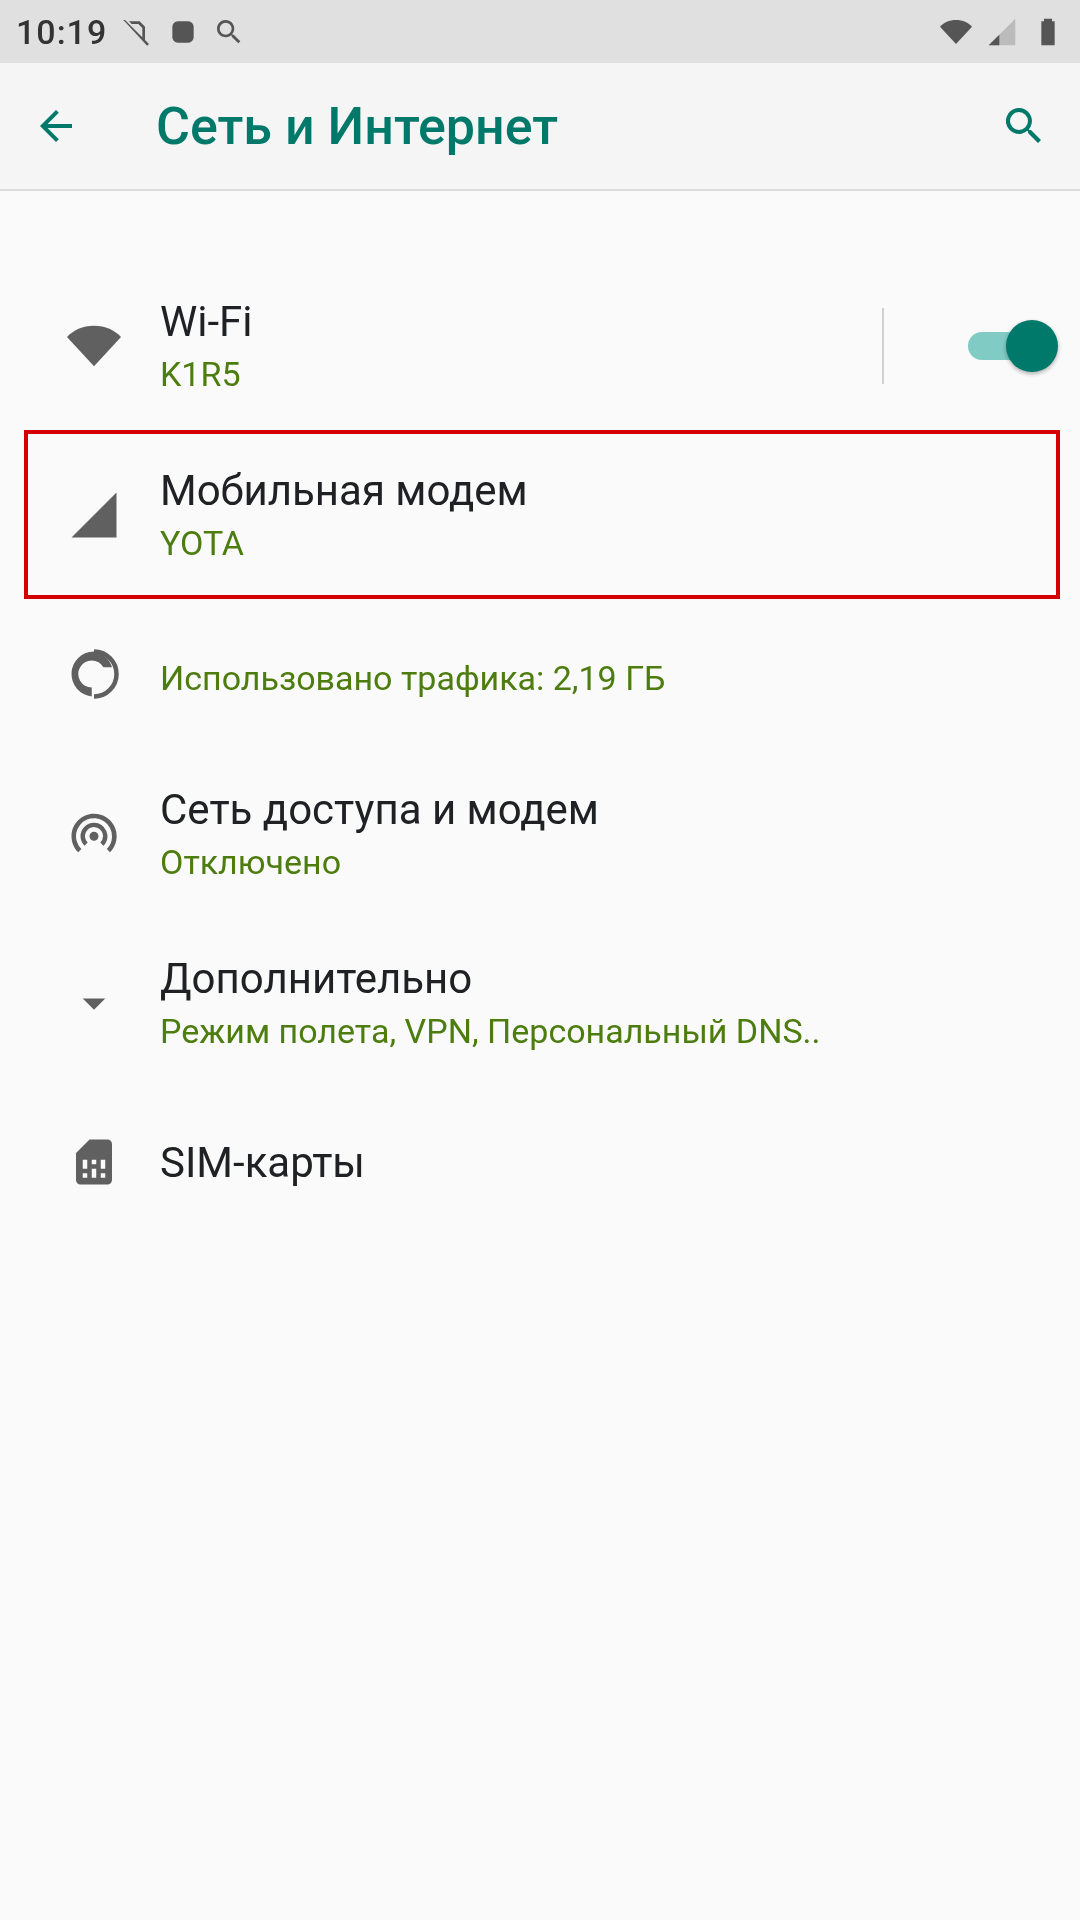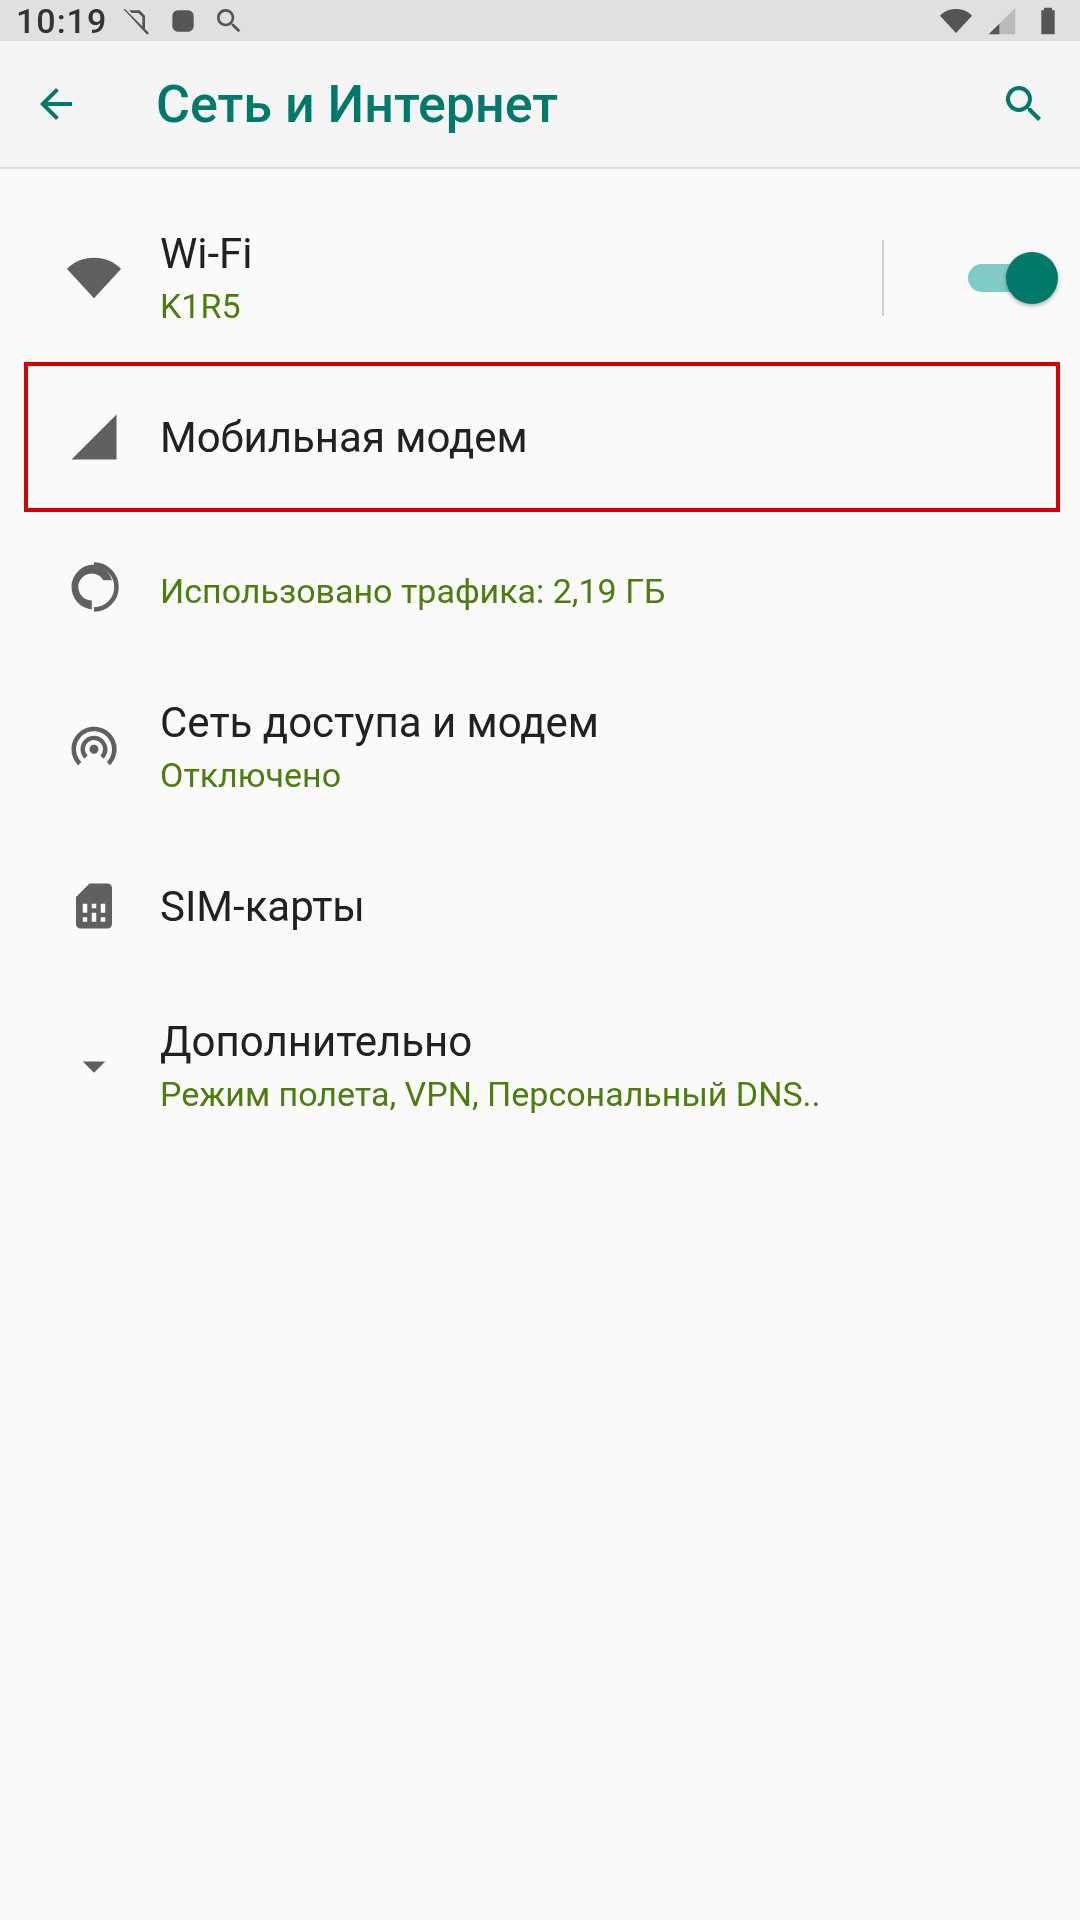--- a/index.html
+++ b/index.html
@@ -1,19 +1,19 @@
 <!DOCTYPE html>
 <html><head>
 <meta charset="utf-8">
 <style>
   * { box-sizing: border-box; margin: 0; padding: 0; }
   html, body { width: 1080px; height: 1920px; font-family: Roboto, "Helvetica Neue", Arial, sans-serif; background: #fafafa; color: #202124; }
   
   .statusbar {
-    height: 41px;
+    height: 63px;
     background: #e0e0e0;
     display: flex;
     align-items: center;
     justify-content: space-between;
     padding: 0 16px;
   }
   .statusbar .left, .statusbar .right { display: flex; align-items: center; gap: 14px; }
   .statusbar .time { font-size: 34px; font-weight: 500; color: #333; letter-spacing: 1px; }
   .status-icon { width: 32px; height: 32px; display:flex; align-items:center; justify-content:center; }
   .status-icon svg { width: 100%; height: 100%; fill: #555; }
@@ -26,21 +26,21 @@
     align-items: center;
     padding: 0 28px;
     justify-content: center;
   }
   .appbar .back { width: 56px; height: 56px; display:flex; align-items:center; justify-content:center; }
   .appbar .back svg { width: 48px; height: 48px; fill: #00796b; }
   .appbar .title { margin-left: 72px; font-size: 52px; color: #00796b; font-weight: 500; flex:1; }
   .appbar .search { width: 56px; height: 56px; display:flex; align-items:center; justify-content:center; }
   .appbar .search svg { width: 48px; height: 48px; fill: #00796b; }
   
-  .content { padding-top: 24px; }
+  .content { padding-top: 24px; margin-top: 46px; }
   .row {
     display: flex;
     align-items: center;
     padding: 36px 28px;
     min-height: 150px;
     position: relative;
   }
   .row .icon-slot {
     width: 132px;
     display: flex;
@@ -158,20 +158,21 @@
 
   <div class="row highlighted">
     <div class="highlight-box"></div>
     <div class="icon-slot">
       <svg viewBox="0 0 24 24">
           <path d="M2 22h20V2z"></path>
         </svg>
     </div>
     <div class="labels">
       <div class="title-text">Мобильная модем</div>
+      <div class="sub-text">YOTA</div>
     </div>
   </div>
 
   <div class="row">
     <div class="icon-slot">
       <svg viewBox="0 0 24 24">
           <path d="M12 2a10 10 0 00-1 19.95V18a6 6 0 115.2-9H20A10 10 0 0012 2z"></path>
           <path fill="none" stroke="#606060" stroke-width="2" d="M12 2a10 10 0 110 20"></path>
         </svg>
     </div>
@@ -186,35 +187,35 @@
           <path d="M12 11a2 2 0 100 4 2 2 0 000-4zm0-4a6 6 0 00-6 6c0 1.7.7 3.2 1.8 4.2l1.4-1.4A4 4 0 1116 13a4 4 0 01-1.2 2.8l1.4 1.4A6 6 0 0012 7zm0-4C6.5 3 2 7.5 2 13c0 2.8 1.1 5.3 3 7.1l1.4-1.4A8 8 0 1120 13a8 8 0 01-2.3 5.7l1.4 1.4A10 10 0 0012 3z"></path>
         </svg>
     </div>
     <div class="labels">
       <div class="title-text">Сеть доступа и модем</div>
       <div class="sub-text">Отключено</div>
     </div>
   </div>
 
   <div class="row">
-    <div class="icon-slot">
-      <svg viewBox="0 0 24 24">
-          <path d="M18 2h-8L4 8v12a2 2 0 002 2h12a2 2 0 002-2V4a2 2 0 00-2-2zM9 19H7v-2h2v2zm0-4H7v-4h2v4zm4 4h-2v-4h2v4zm0-6h-2v-2h2v2zm4 6h-2v-2h2v2zm0-4h-2v-4h2v4z"></path>
-        </svg>
-    </div>
-    <div class="labels">
-      <div class="title-text">SIM-карты</div>
-    </div>
-  </div>
-
-  <div class="row">
     <div class="icon-slot chevron-down">
       <svg viewBox="0 0 24 24">
           <path d="M7 10l5 5 5-5z"></path>
         </svg>
     </div>
     <div class="labels">
       <div class="title-text">Дополнительно</div>
       <div class="sub-text truncate">Режим полета, VPN, Персональный DNS..</div>
     </div>
   </div>
 
+  <div class="row">
+    <div class="icon-slot">
+      <svg viewBox="0 0 24 24">
+          <path d="M18 2h-8L4 8v12a2 2 0 002 2h12a2 2 0 002-2V4a2 2 0 00-2-2zM9 19H7v-2h2v2zm0-4H7v-4h2v4zm4 4h-2v-4h2v4zm0-6h-2v-2h2v2zm4 6h-2v-2h2v2zm0-4h-2v-4h2v4z"></path>
+        </svg>
+    </div>
+    <div class="labels">
+      <div class="title-text">SIM-карты</div>
+    </div>
+  </div>
+
 </div>
 
 </body></html>

